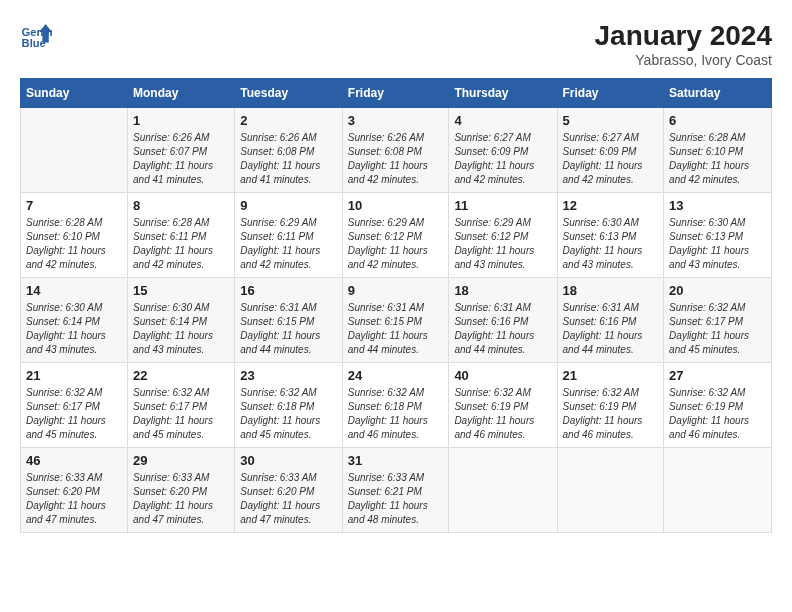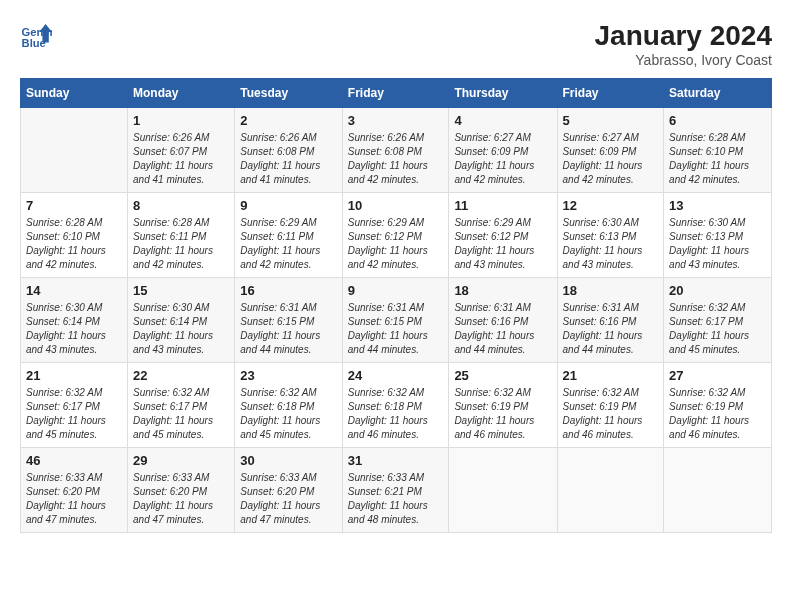--- a/index.html
+++ b/index.html
@@ -217,21 +217,21 @@
         </td>
         <td>
           <div class="day-number">23</div>
           <div class="day-info">Sunrise: 6:32 AM<br>Sunset: 6:18 PM<br>Daylight: 11 hours and 45 minutes.</div>
         </td>
         <td>
           <div class="day-number">24</div>
           <div class="day-info">Sunrise: 6:32 AM<br>Sunset: 6:18 PM<br>Daylight: 11 hours and 46 minutes.</div>
         </td>
         <td>
-          <div class="day-number">25</div>
+          <div class="day-number">40</div>
           <div class="day-info">Sunrise: 6:32 AM<br>Sunset: 6:19 PM<br>Daylight: 11 hours and 46 minutes.</div>
         </td>
         <td>
           <div class="day-number">21</div>
           <div class="day-info">Sunrise: 6:32 AM<br>Sunset: 6:19 PM<br>Daylight: 11 hours and 46 minutes.</div>
         </td>
         <td>
           <div class="day-number">27</div>
           <div class="day-info">Sunrise: 6:32 AM<br>Sunset: 6:19 PM<br>Daylight: 11 hours and 46 minutes.</div>
         </td>

